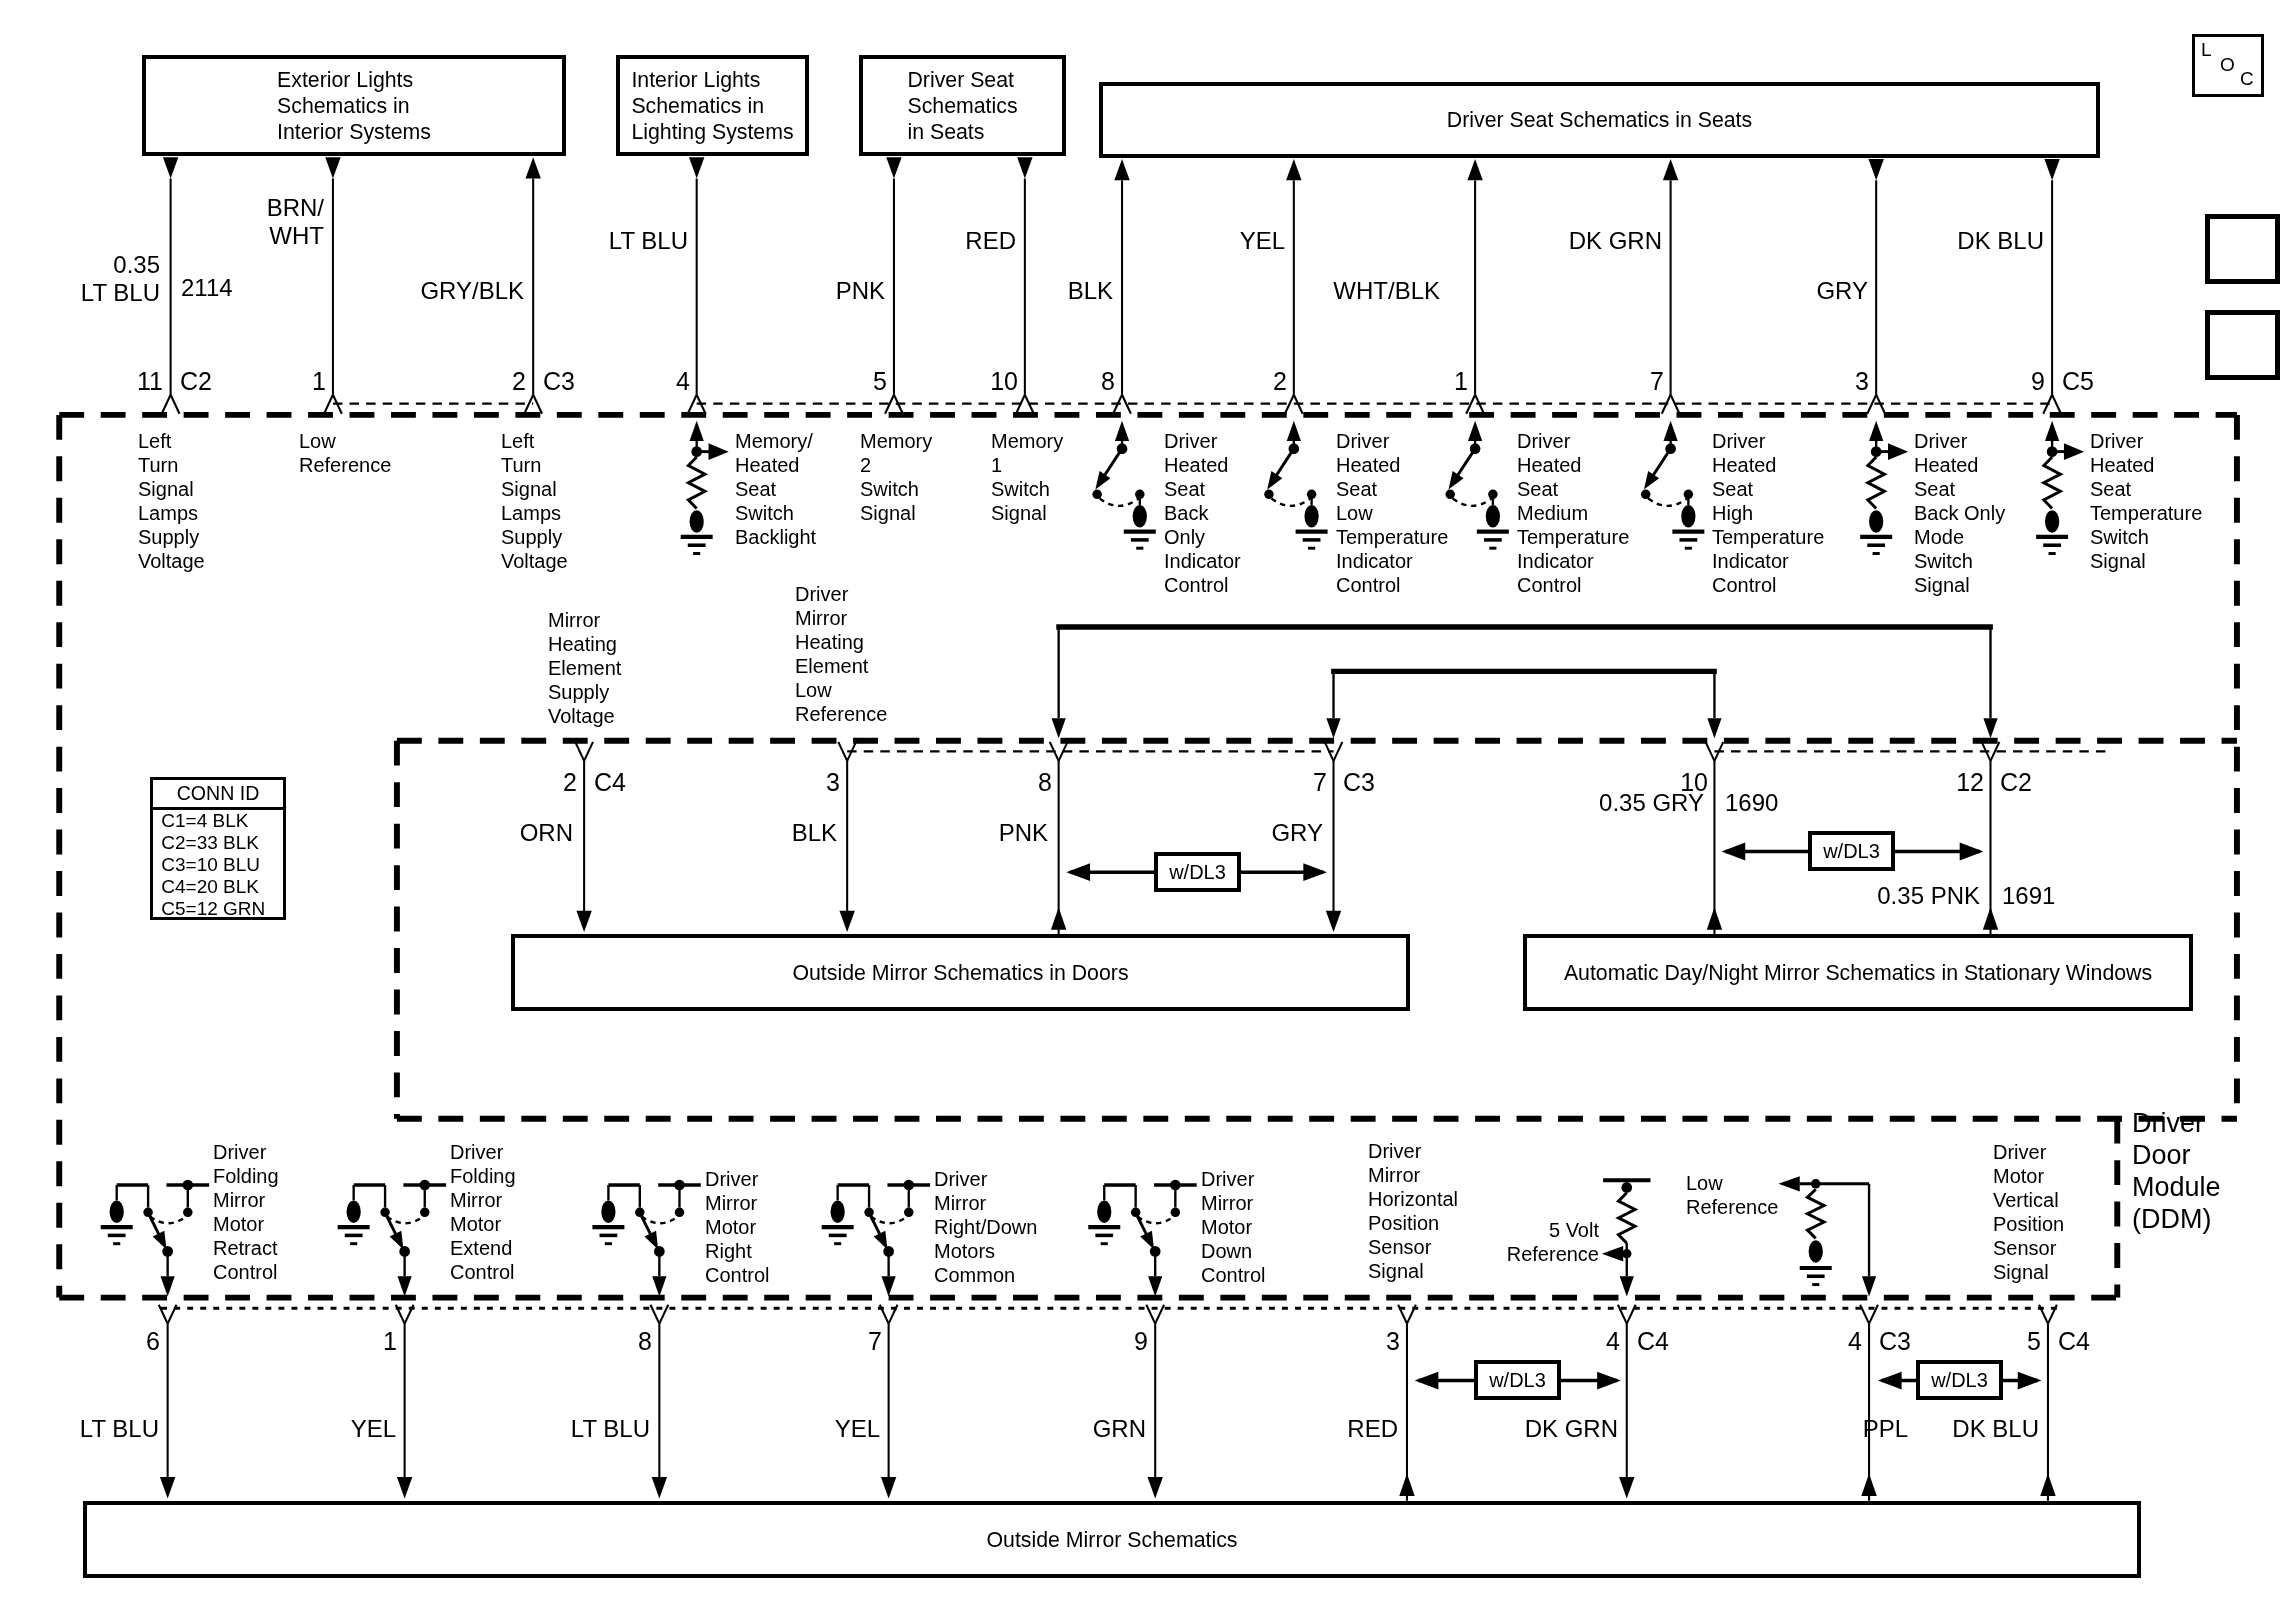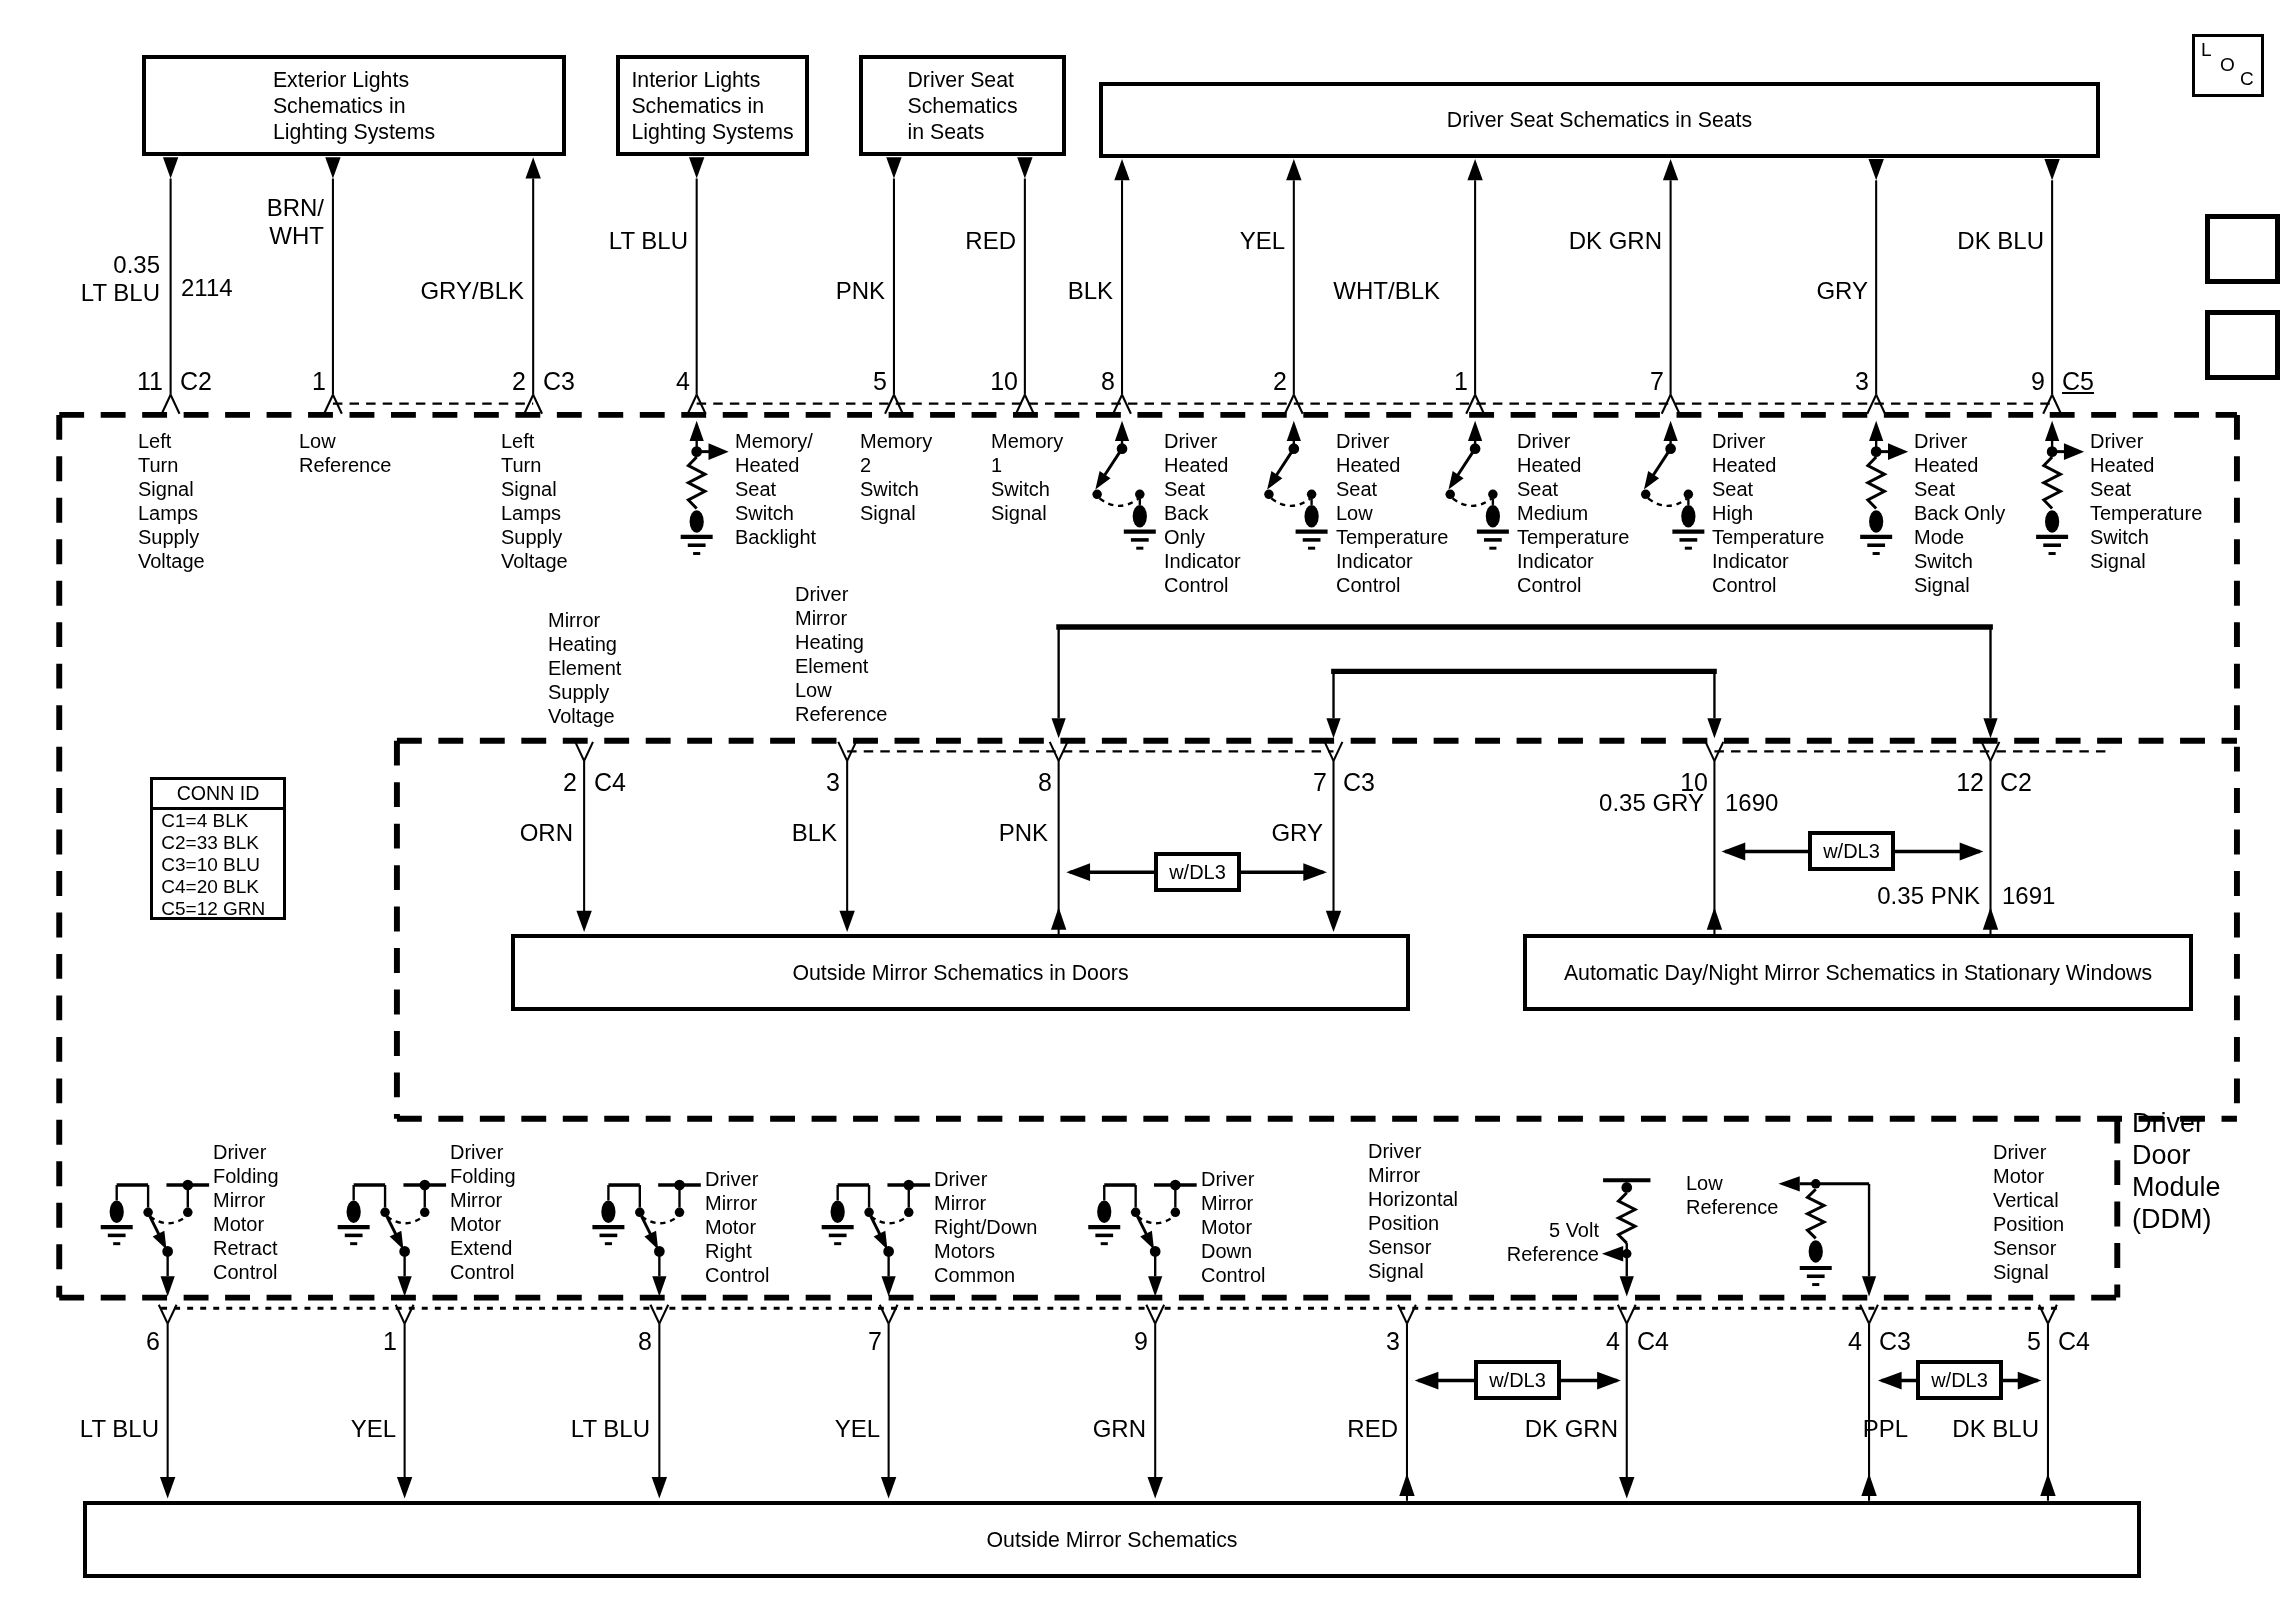--- a/index.html
+++ b/index.html
@@ -364,21 +364,21 @@
       <line x1="3155" y1="1998" x2="3155" y2="2154" stroke="#000" stroke-width="4"></line>
       <polygon points="3155,2188 3143,2154 3167,2154" fill="#000"></polygon>
       <line x1="3457" y1="2234" x2="3442" y2="2202" stroke="#000" stroke-width="3.5"></line>
       <line x1="3457" y1="2234" x2="3472" y2="2202" stroke="#000" stroke-width="3.5"></line>
       <line x1="3457" y1="2234" x2="3457" y2="2533" stroke="#000" stroke-width="3.5"></line>
       <polygon points="3457,2487 3444,2525 3470,2525" fill="#000"></polygon>
     </svg>
 
   <div class="box left-text" style="left:142px;top:55px;width:424px;height:101px;">Exterior Lights
 Schematics in
-Lighting Systems</div>
+Interior Systems</div>
   <div class="box left-text" style="left:616px;top:55px;width:193px;height:101px;">Interior Lights
 Schematics in
 Lighting Systems</div>
   <div class="box left-text" style="left:859px;top:55px;width:207px;height:101px;">Driver Seat
 Schematics
 in Seats</div>
   <div class="box" style="left:1099px;top:82px;width:1001px;height:76px;">Driver Seat Schematics in Seats</div>
 
   <div id="loc-box">
     <span style="left:6px;top:2.4px;">L</span>
@@ -496,21 +496,21 @@
       <div class="lbl pin-num right" style="left: 1561px; width: 308px; top: 367px;">3</div>
       <div class="lbl wire-color right" style="left: 1560px; width: 308px; top: 277px;">GRY</div>
       <div class="lbl func" style="left: 1914px; top: 429px;">Driver
 Heated
 Seat
 Back Only
 Mode
 Switch
 Signal</div>
       <div class="lbl pin-num right" style="left: 1737px; width: 308px; top: 367px;">9</div>
-      <div class="lbl conn-id" style="left: 2062px; top: 367px; text-decoration: underline;">C5</div>
+      <div class="lbl conn-id" style="left: 2062px; top: 367px;">C5</div>
       <div class="lbl wire-color right" style="left: 1736px; width: 308px; top: 227px;">DK BLU</div>
       <div class="lbl func" style="left: 2090px; top: 429px;">Driver
 Heated
 Seat
 Temperature
 Switch
 Signal</div>
       <div class="lbl pin-num right" style="left: 269px; width: 308px; top: 768px;">2</div>
       <div class="lbl conn-id" style="left: 594px; top: 768px;">C4</div>
       <div class="lbl wire-color right" style="left: 265px; width: 308px; top: 819px;">ORN</div>

